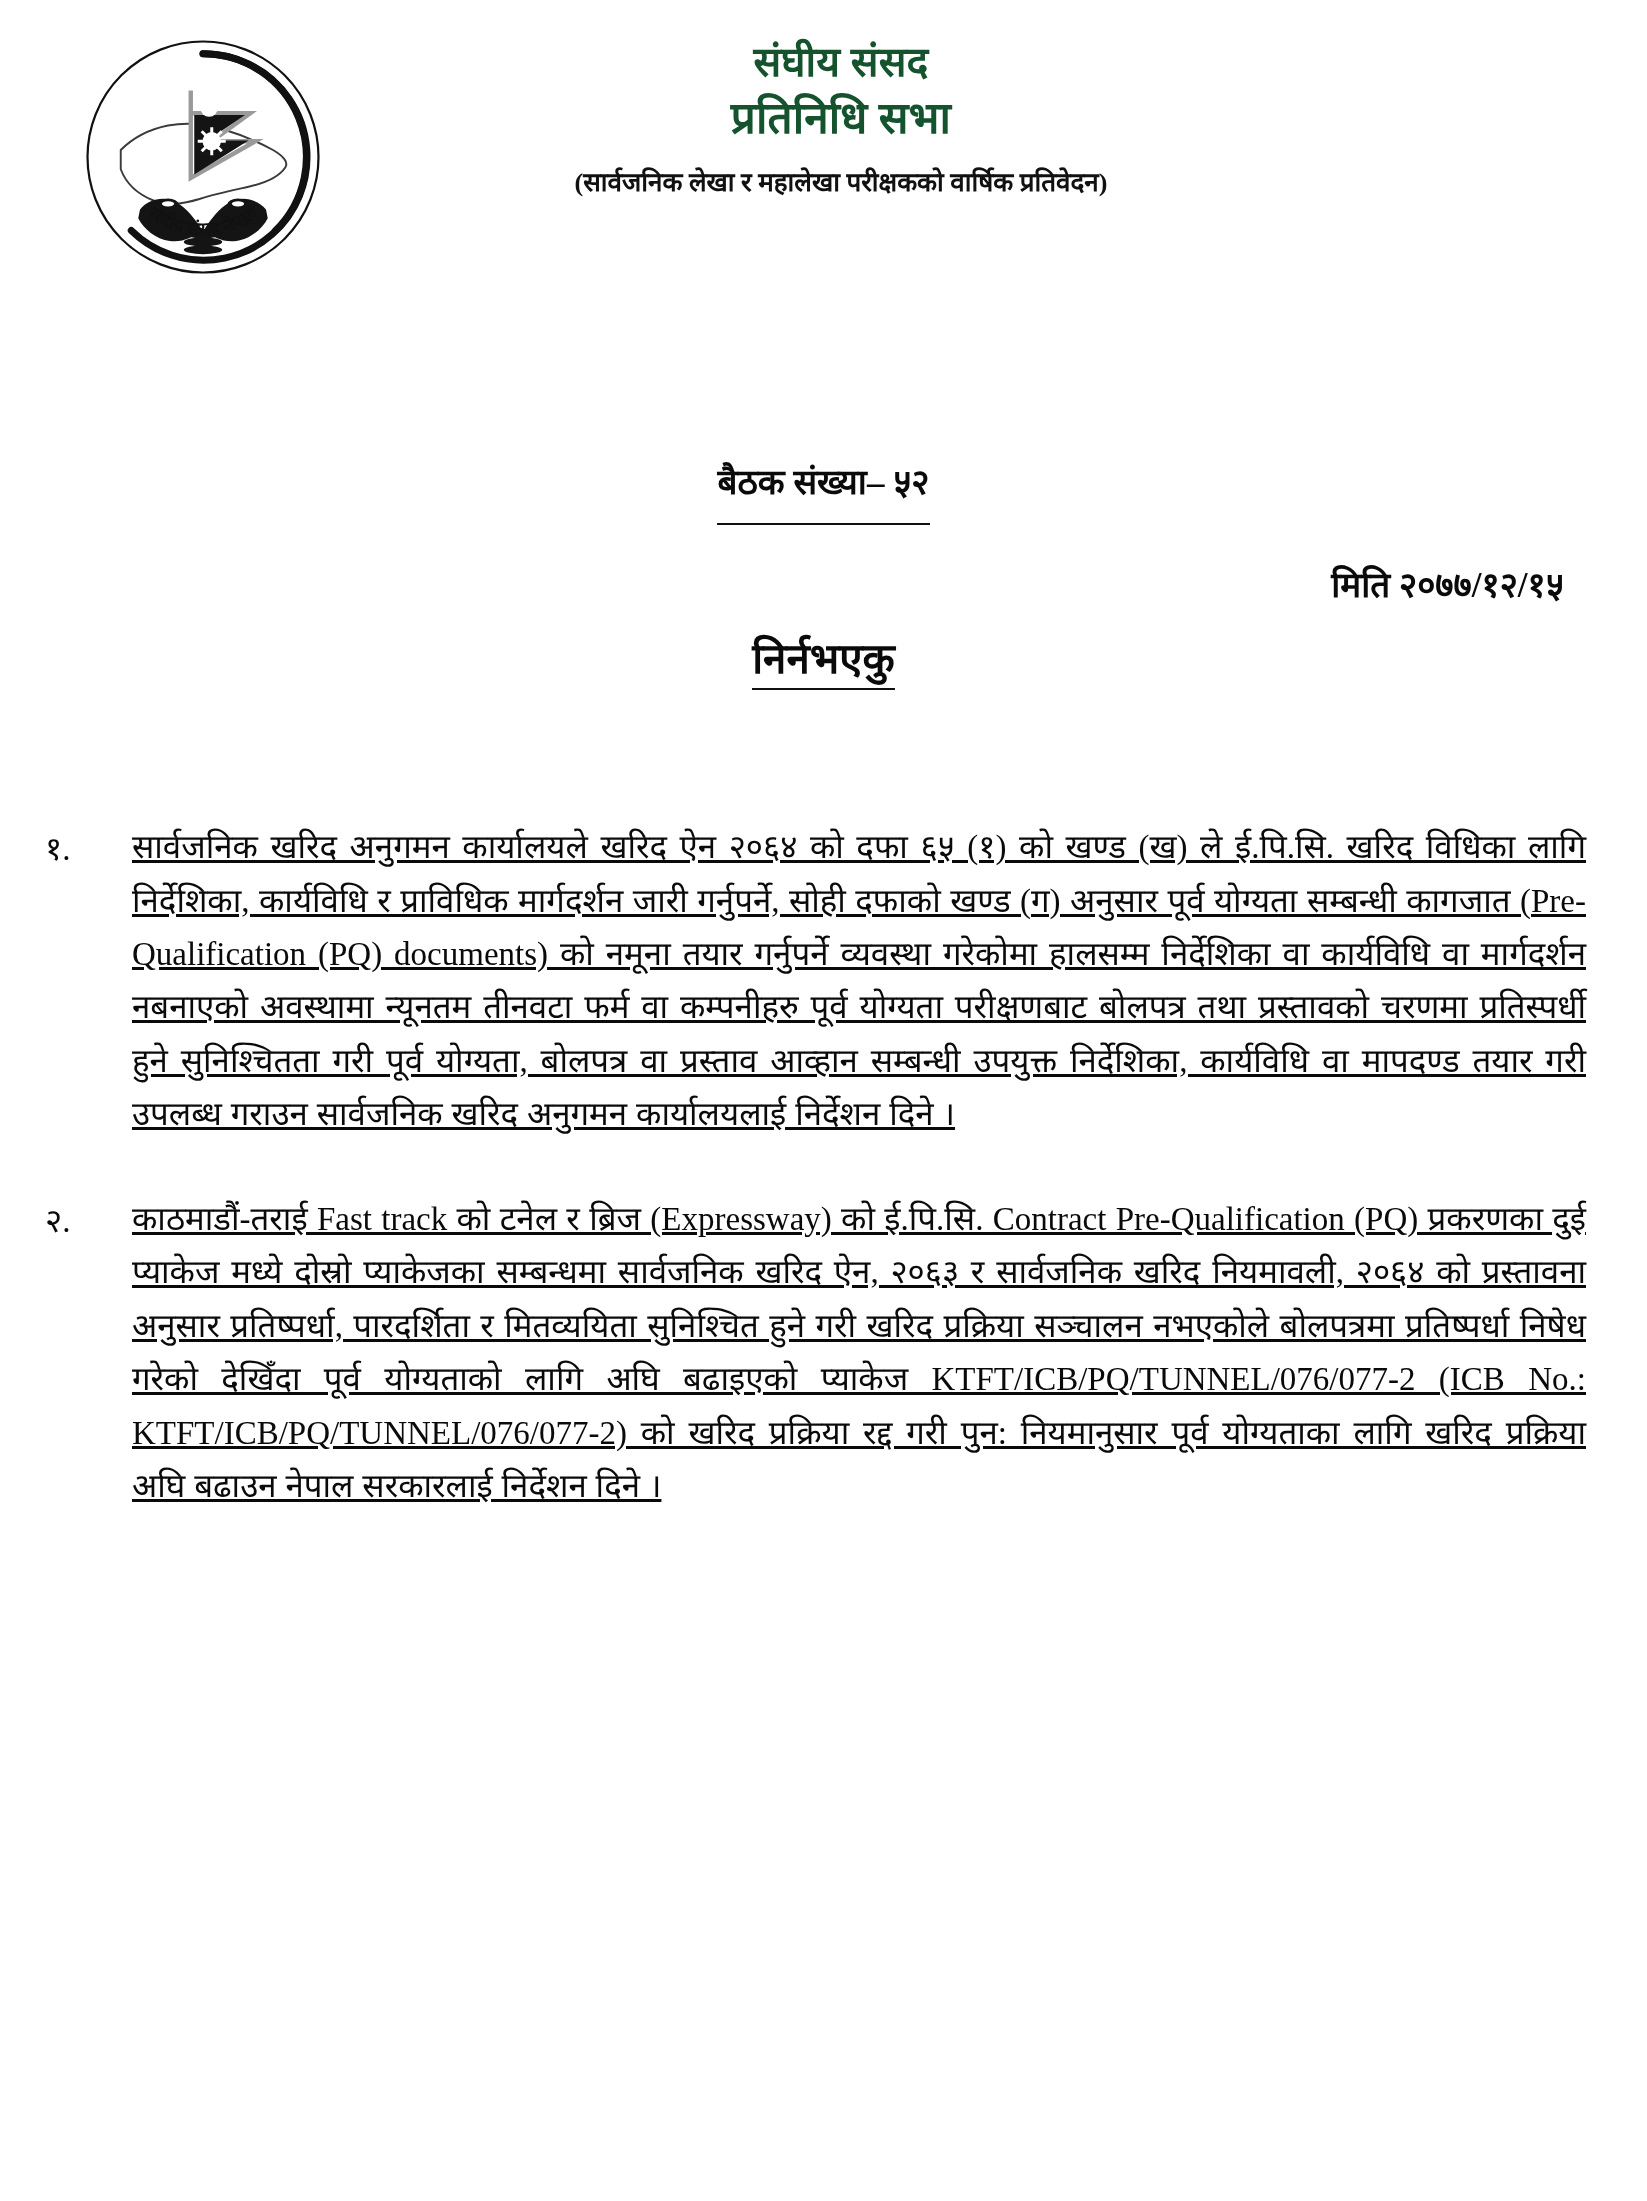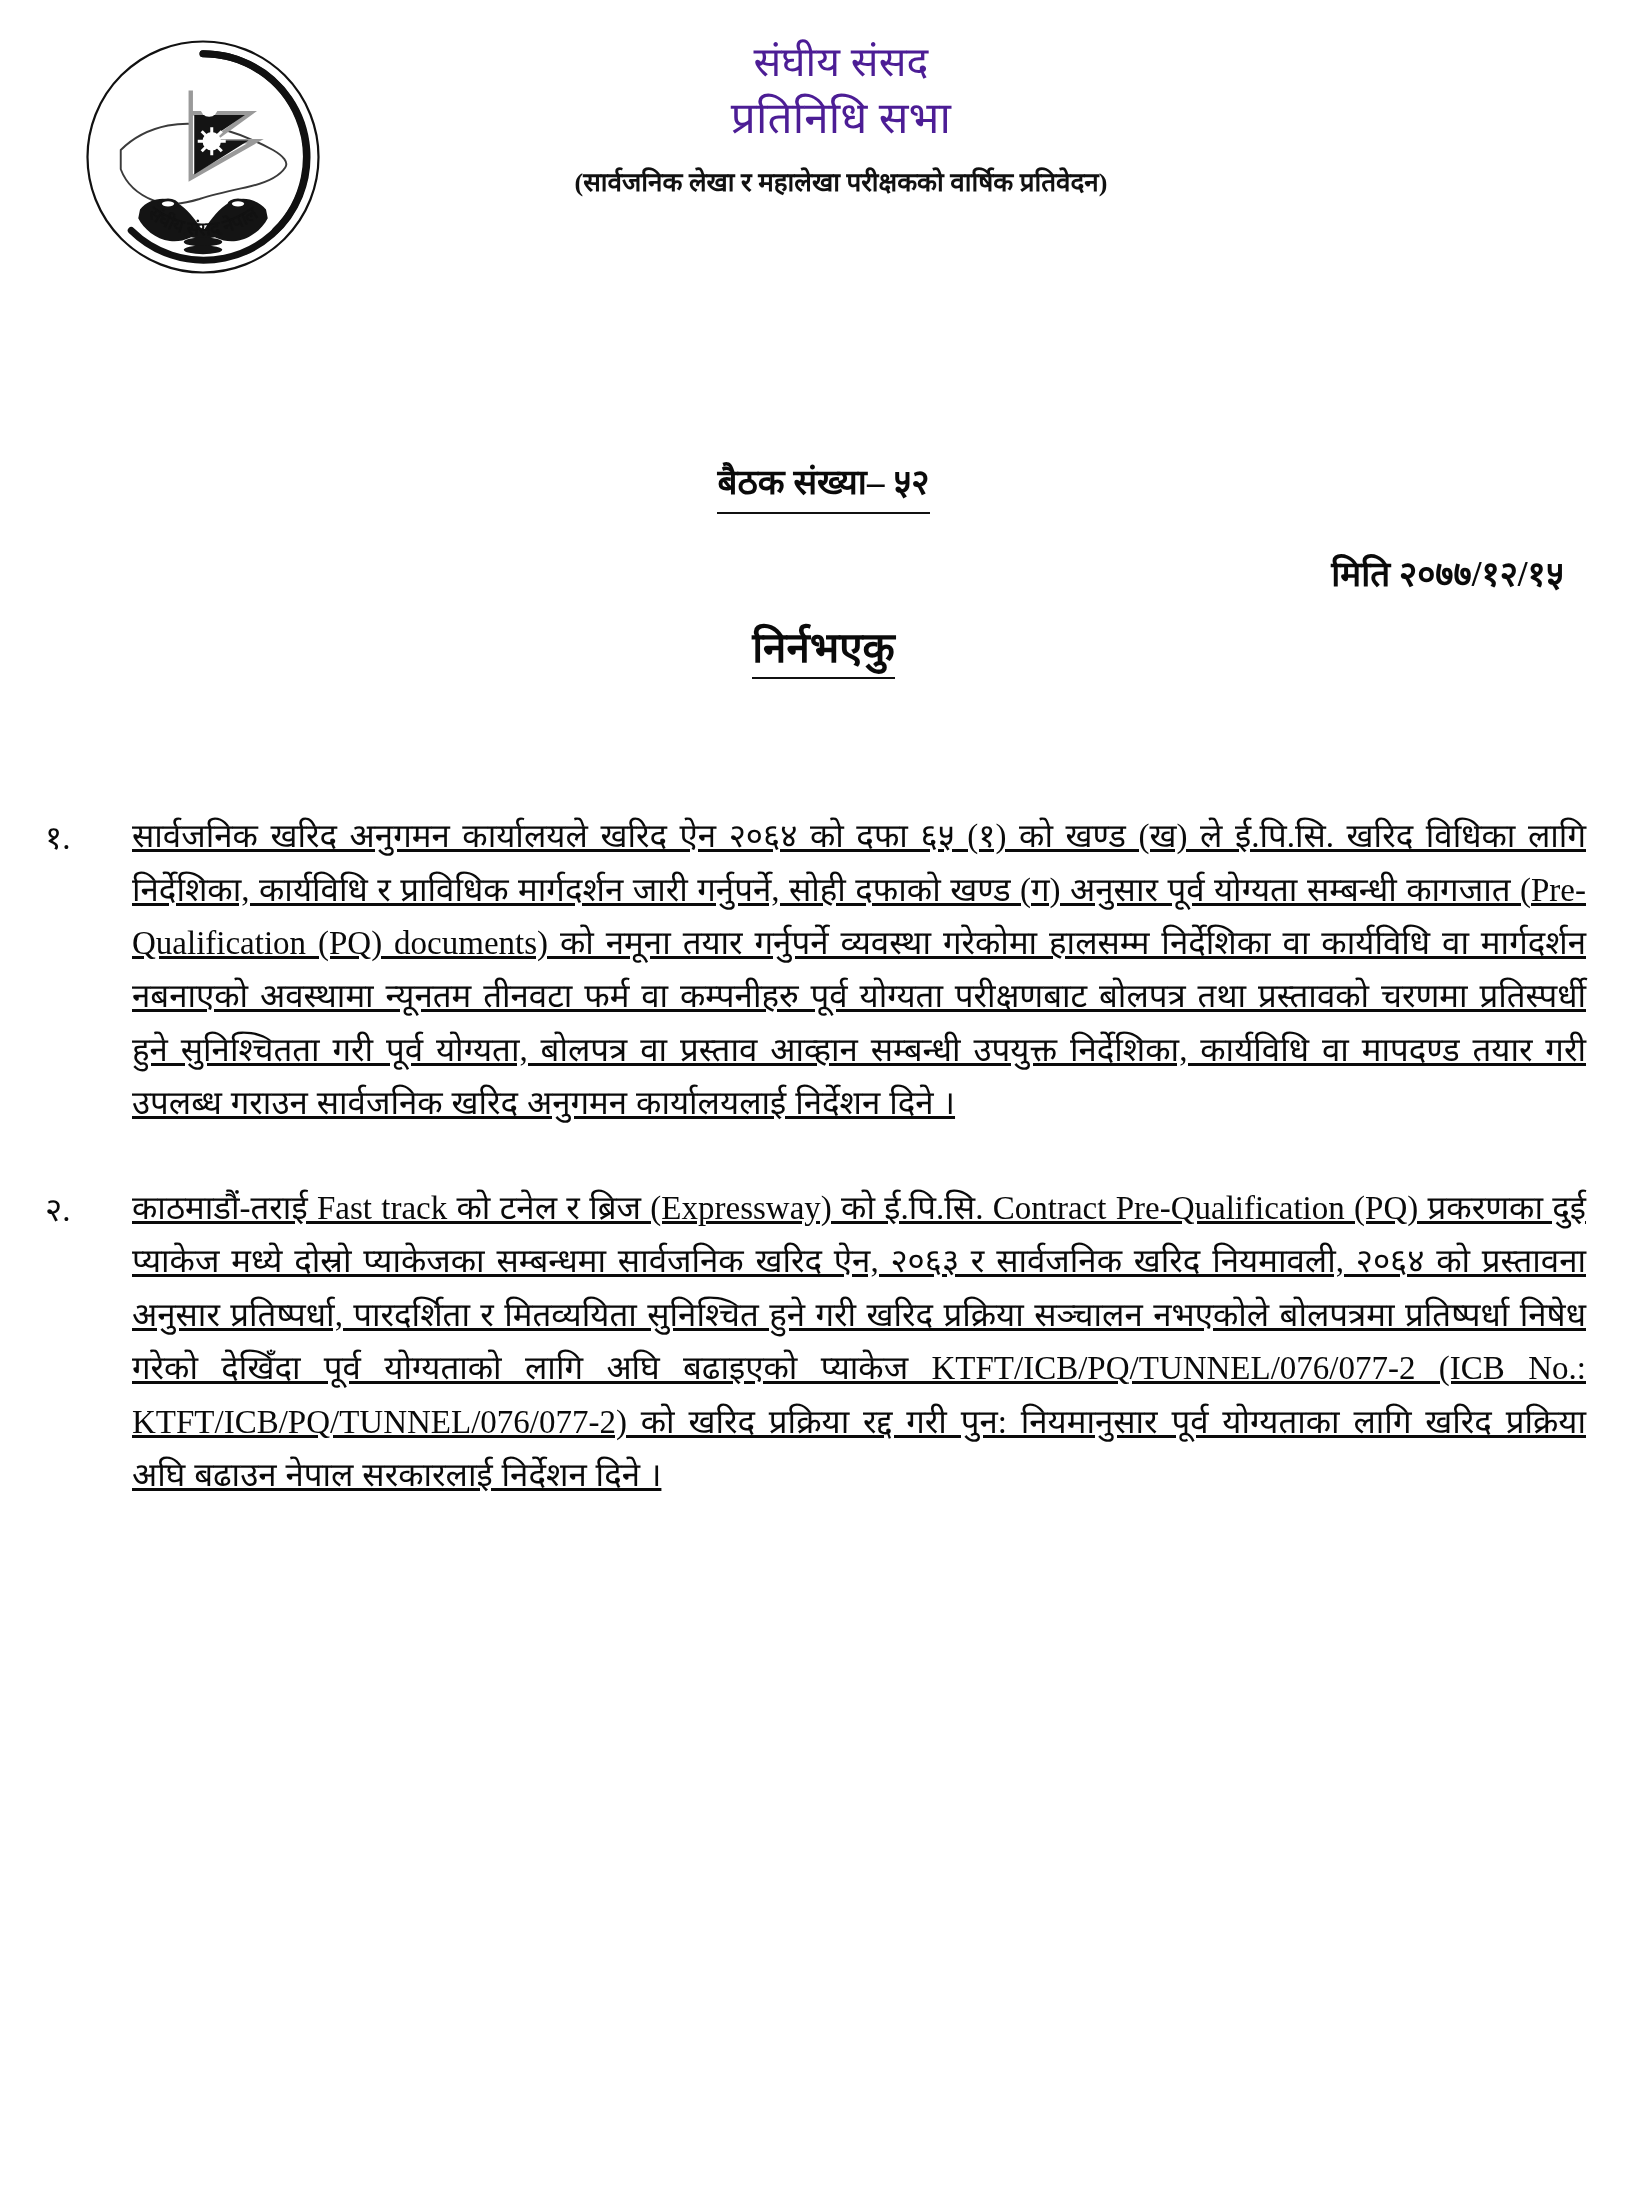--- a/index.html
+++ b/index.html
@@ -39,22 +39,22 @@
     height: 238px;
   }
   .emblem svg { display: block; width: 238px; height: 238px; }
 
   .header-titles {
     text-align: center;
     padding-left: 35px;
   }
   .h-line {
     font-family: "Liberation Serif", "DejaVu Serif", serif;
-    font-weight: 400;
-    color: #4c1d95;
+    font-weight: 700;
+    color: #14532d;
     letter-spacing: 0.2px;
     line-height: 1.18;
   }
   .h-parliament { font-size: 41px; margin-top: 5.2px; }
   .h-house      { font-size: 44px; margin-top: 6px; }
   .h-committee  { font-size: 54px; margin-top: 14px; }
   .h-sub {
     font-size: 26px;
     font-weight: 700;
     margin-top: 19px;
@@ -64,21 +64,21 @@
   
   .meeting-row {
     text-align: center;
     margin-top: 51px;
   }
   .meeting-no {
     display: inline-block;
     font-size: 35px;
     font-weight: 700;
     border-bottom: 2.6px solid #111;
-    padding-bottom: 8px;
+    padding-bottom: 19px;
     line-height: 1.2;
   }
   .date-row {
     text-align: right;
     padding-right: 83px;
     margin-top: 35px;
   }
   .date-text {
     font-size: 35px;
     font-weight: 700;

